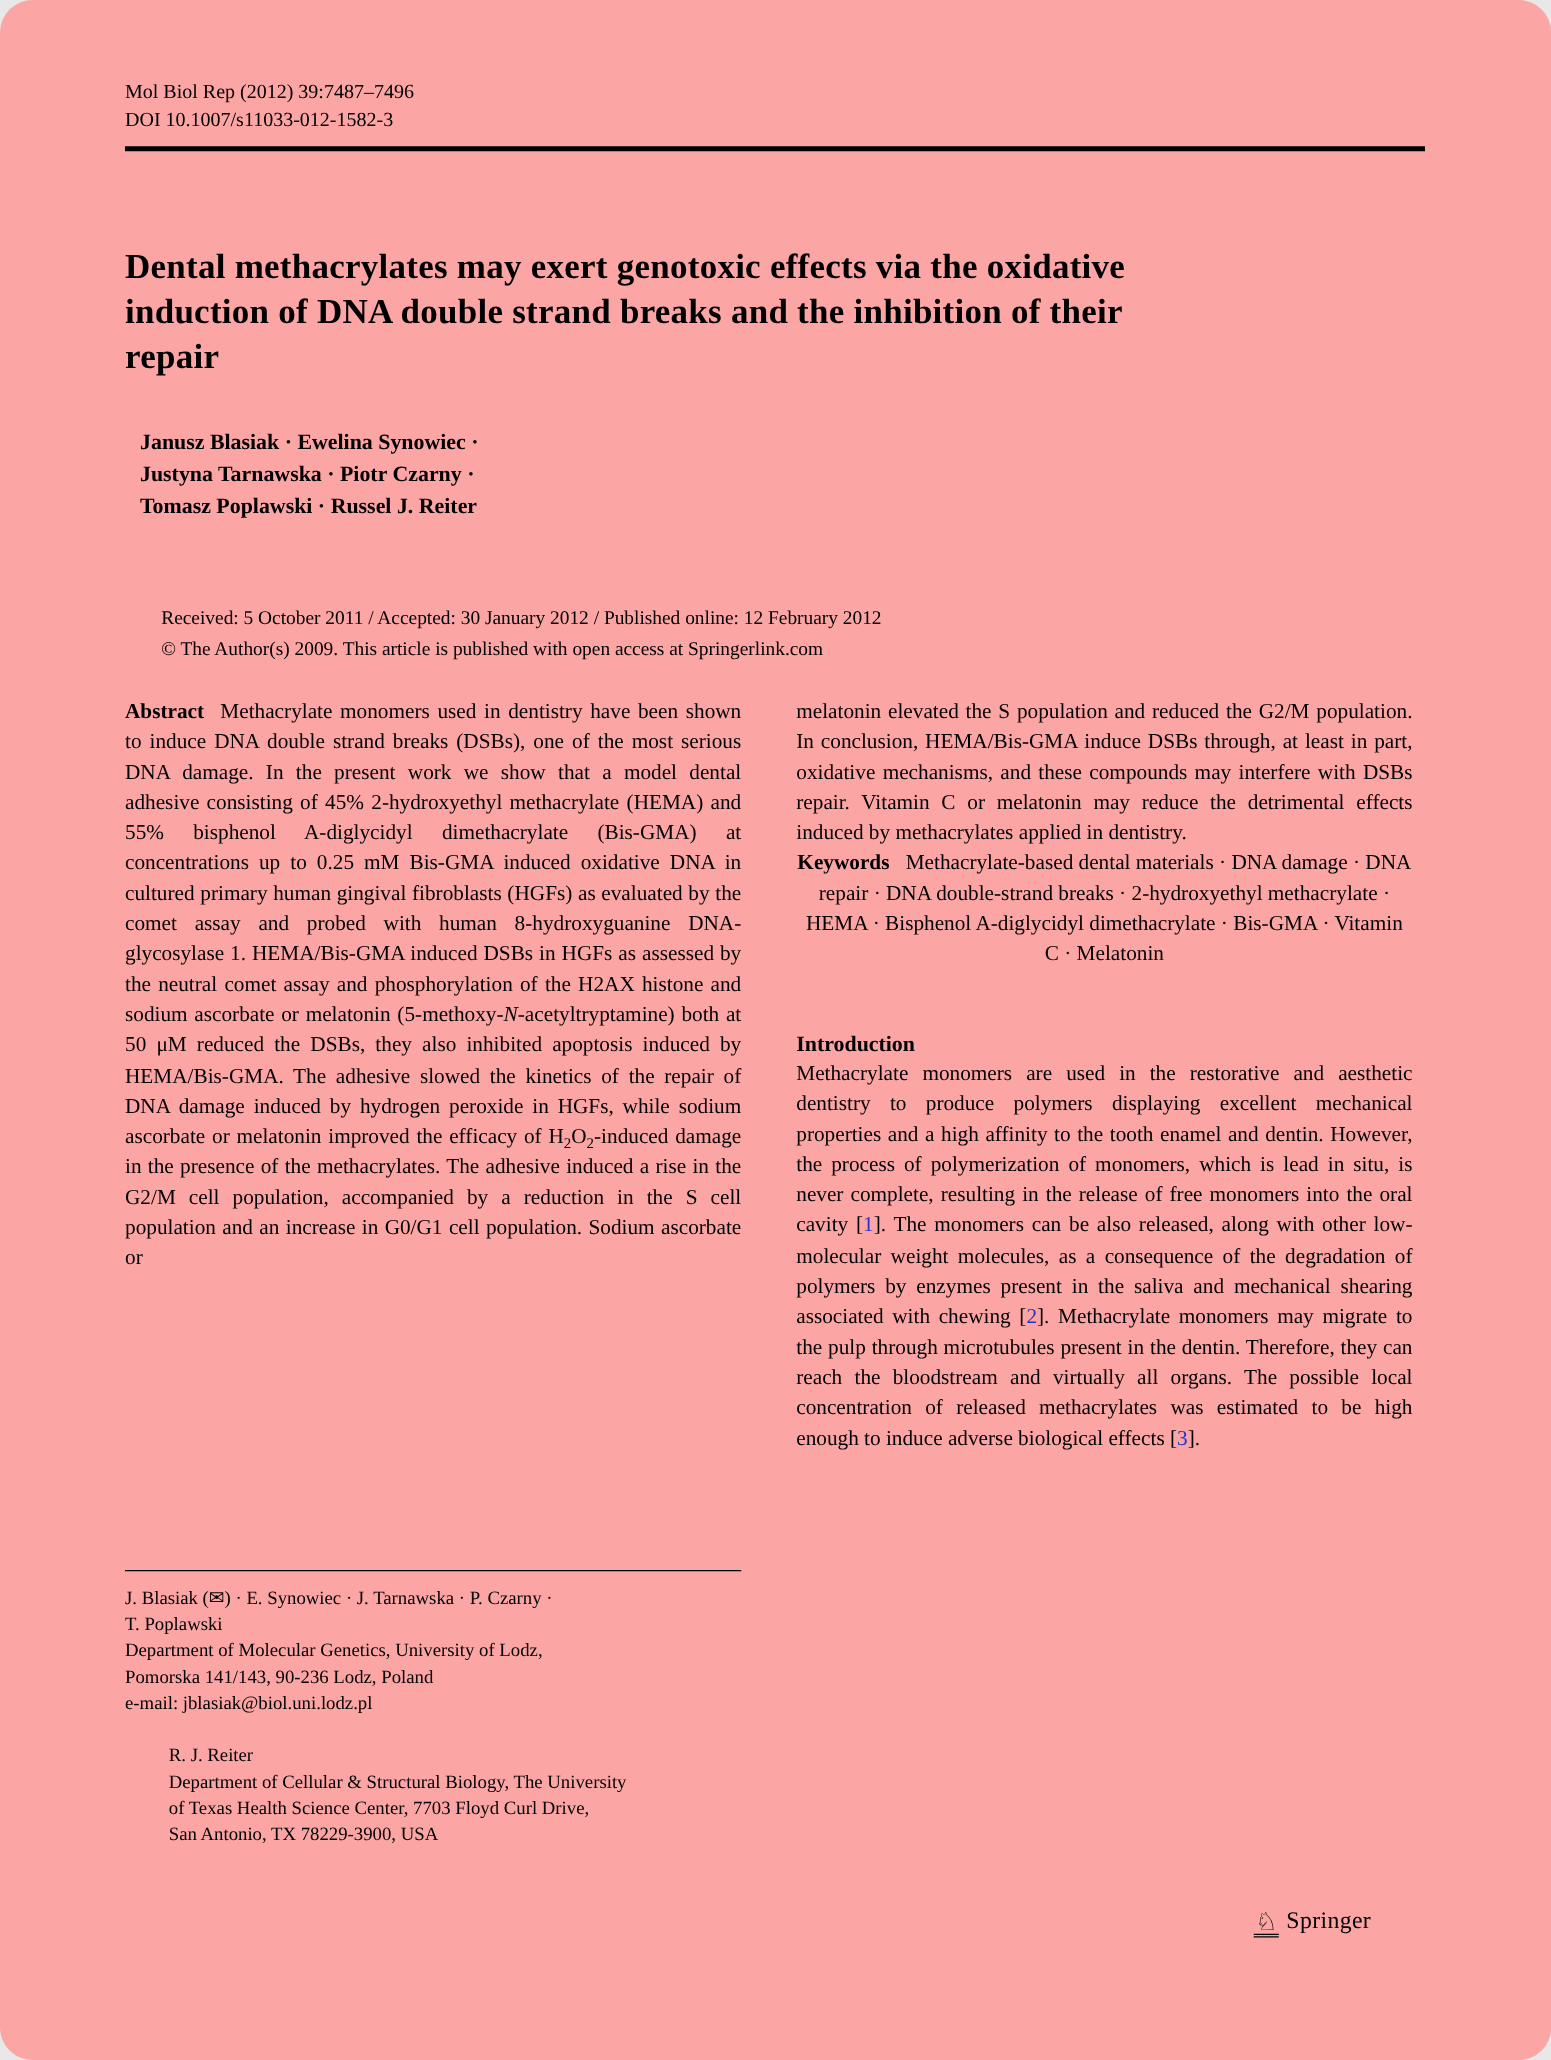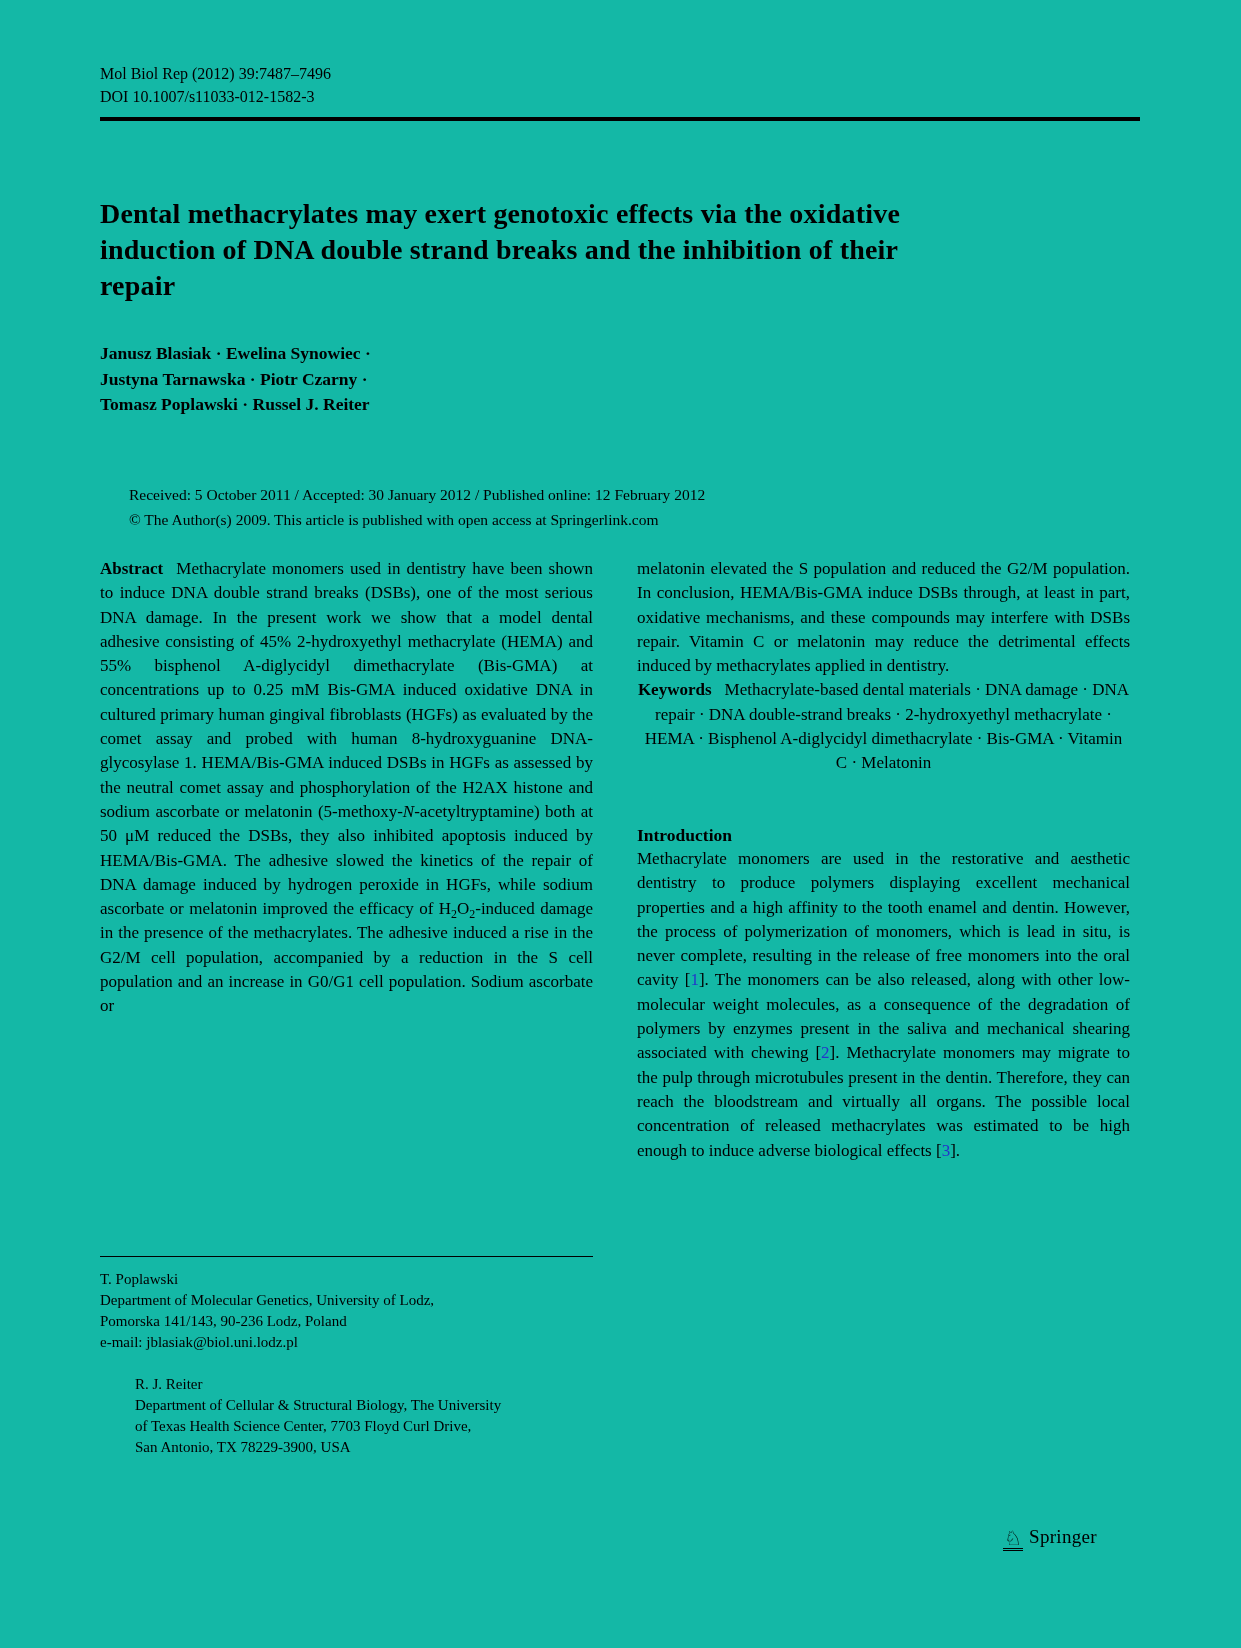--- a/index.html
+++ b/index.html
@@ -1,31 +1,32 @@
 <!DOCTYPE html>
 <html><head>
 <meta charset="utf-8">
 <style>
   html,body{margin:0;padding:0;background:#e8e8e8;}
   .page{
     position:relative;
     width:1241px;height:1648px;
     margin:0 auto;
-    background:#14b8a6;
+    background:#fca5a5;
     font-family:"Liberation Serif", serif;
     color:#000;
     overflow:hidden;
+    border-radius:26px;
   }
   
   .journal-head{position:absolute;top:62px;left:100px;width:1040px;font-size:16px;line-height:23px;}
   .head-rule{position:absolute;top:117px;left:100px;width:1040px;height:4px;background:#000;}
   
   .article-title{position:absolute;top:196px;left:100px;width:960px;
     font-size:28px;font-weight:bold;line-height:36px;letter-spacing:0.2px;}
-  .authors{position:absolute;top:341px;left:100px;width:600px;
+  .authors{position:absolute;top:341px;left:112px;width:600px;
     font-size:17.5px;font-weight:bold;line-height:25.5px;}
   .meta{position:absolute;top:482px;left:100px;width:900px;font-size:15.5px;line-height:25px;margin-left:29px;}
   
   .col{position:absolute;top:557px;width:493px;font-size:17px;line-height:24.3px;text-align:justify;}
   .col-left{left:100px;}
   .col-right{left:637px;}
   .col p{margin:0;}
   .para-label{font-weight:bold;margin-right:13px;}
   .keywords-block{margin-top:31px;text-align:center;}
   .intro-heading{margin:47px 0 0 0;font-size:17.5px;font-weight:bold;text-align:left;}
@@ -87,20 +88,21 @@
   <div class="col col-right">
     <p>melatonin elevated the S population and reduced the G2/M population. In conclusion, HEMA/Bis-GMA induce DSBs through, at least in part, oxidative mechanisms, and these compounds may interfere with DSBs repair. Vitamin C or melatonin may reduce the detrimental effects induced by methacrylates applied in dentistry.</p>
     <p class="keywords-block"><span class="para-label">Keywords</span><span>Methacrylate-based dental materials · DNA damage · DNA repair · DNA double-strand breaks · 2-hydroxyethyl methacrylate · HEMA · Bisphenol A-diglycidyl dimethacrylate · Bis-GMA · Vitamin C · Melatonin</span></p>
     <h2 class="intro-heading">Introduction</h2>
     <p class="intro-p1"><span>Methacrylate monomers are used in the restorative and aesthetic dentistry to produce polymers displaying excellent mechanical properties and a high affinity to the tooth enamel and dentin. However, the process of polymerization of monomers, which is lead in situ, is never complete, resulting in the release of free monomers into the oral cavity [</span><span class="run-link">1</span><span>]. The monomers can be also released, along with other low-molecular weight molecules, as a consequence of the degradation of polymers by enzymes present in the saliva and mechanical shearing associated with chewing [</span><span class="run-link">2</span><span>]. Methacrylate monomers may migrate to the pulp through microtubules present in the dentin. Therefore, they can reach the bloodstream and virtually all organs. The possible local concentration of released methacrylates was estimated to be high enough to induce adverse biological effects [</span><span class="run-link">3</span><span>].</span></p>
   </div>
 
   <div class="footnote">
     <div class="fn-rule"></div>
     <div class="fn-group1">
+      <div>J. Blasiak (✉) · E. Synowiec · J. Tarnawska · P. Czarny ·</div>
       <div>T. Poplawski</div>
       <div>Department of Molecular Genetics, University of Lodz,</div>
       <div>Pomorska 141/143, 90-236 Lodz, Poland</div>
       <div>e-mail: jblasiak@biol.uni.lodz.pl</div>
     </div>
     <div class="fn-group2">
       <div>R. J. Reiter</div>
       <div>Department of Cellular &amp; Structural Biology, The University</div>
       <div>of Texas Health Science Center, 7703 Floyd Curl Drive,</div>
       <div>San Antonio, TX 78229-3900, USA</div>

